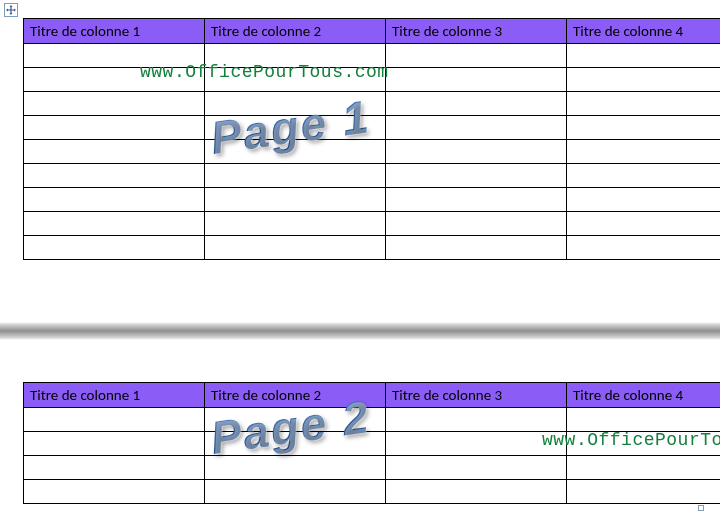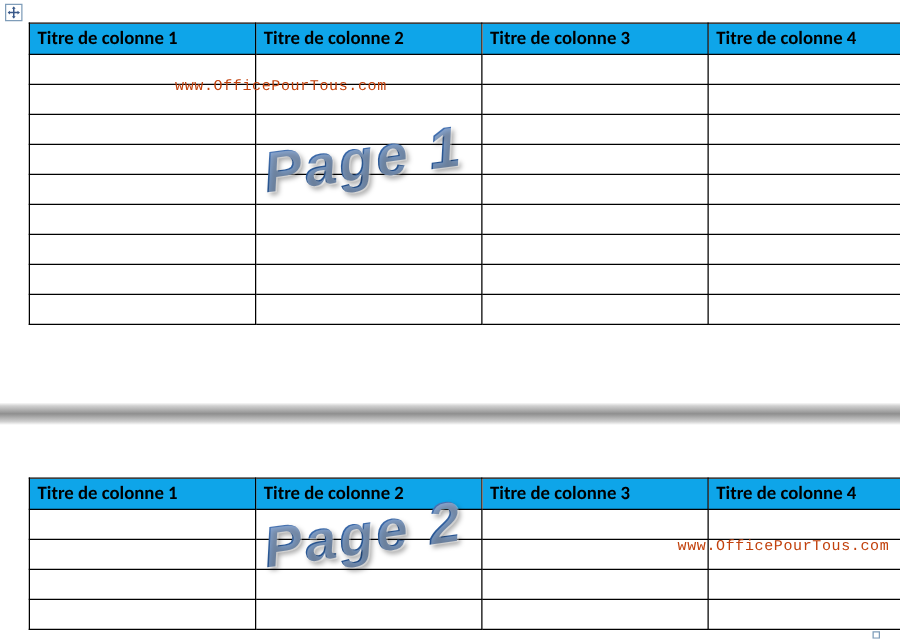--- a/index.html
+++ b/index.html
@@ -46,22 +46,22 @@
   }
   .tbl th, .tbl td {
     border: 1px solid #000000;
     padding: 0 6px;
     font-size: 15px;
     line-height: 1.1;
     overflow: hidden;
     white-space: nowrap;
   }
   .tbl th {
-    background: #0ea5e9;
-    font-weight: bold;
+    background: #8b5cf6;
+    font-weight: normal;
     text-align: left;
     height: 24px;
   }
   .tbl td {
     height: 23px;
     background: #ffffff;
   }
 
   
   .page-break {
@@ -94,22 +94,22 @@
       1px 1px 0 rgba(255,255,255,0.35),
       2px 3px 4px rgba(0,0,0,0.35);
     pointer-events: none;
     white-space: nowrap;
   }
 
   
   .watermark {
     position: absolute;
     font-family: "Courier New", monospace;
-    font-size: 12px;
-    color: #c2410c;
+    font-size: 18px;
+    color: #15803d;
     letter-spacing: 0.5px;
     pointer-events: none;
     white-space: nowrap;
   }
 </style>
 </head>
 <body>
 
 <div class="anchor" style="left:4px;top:3px;">
   <svg width="10" height="10" viewBox="0 0 10 10">

